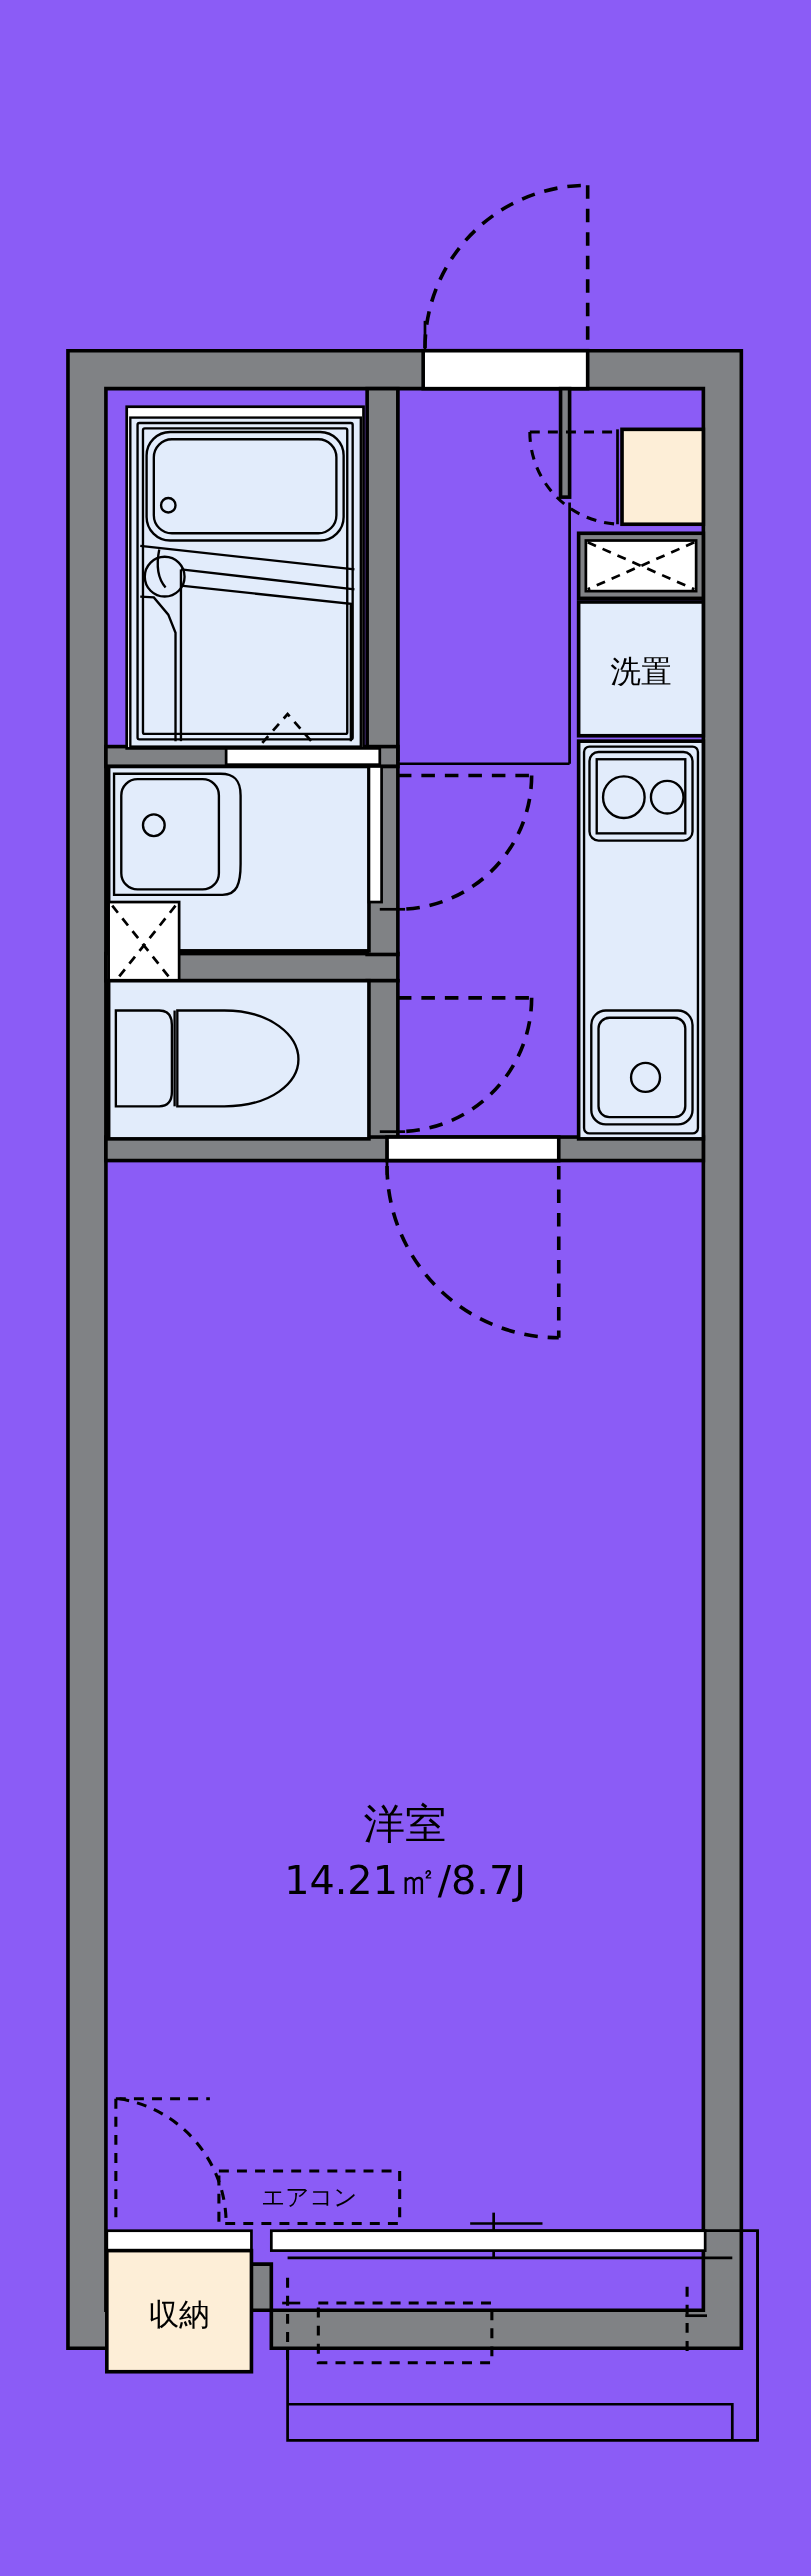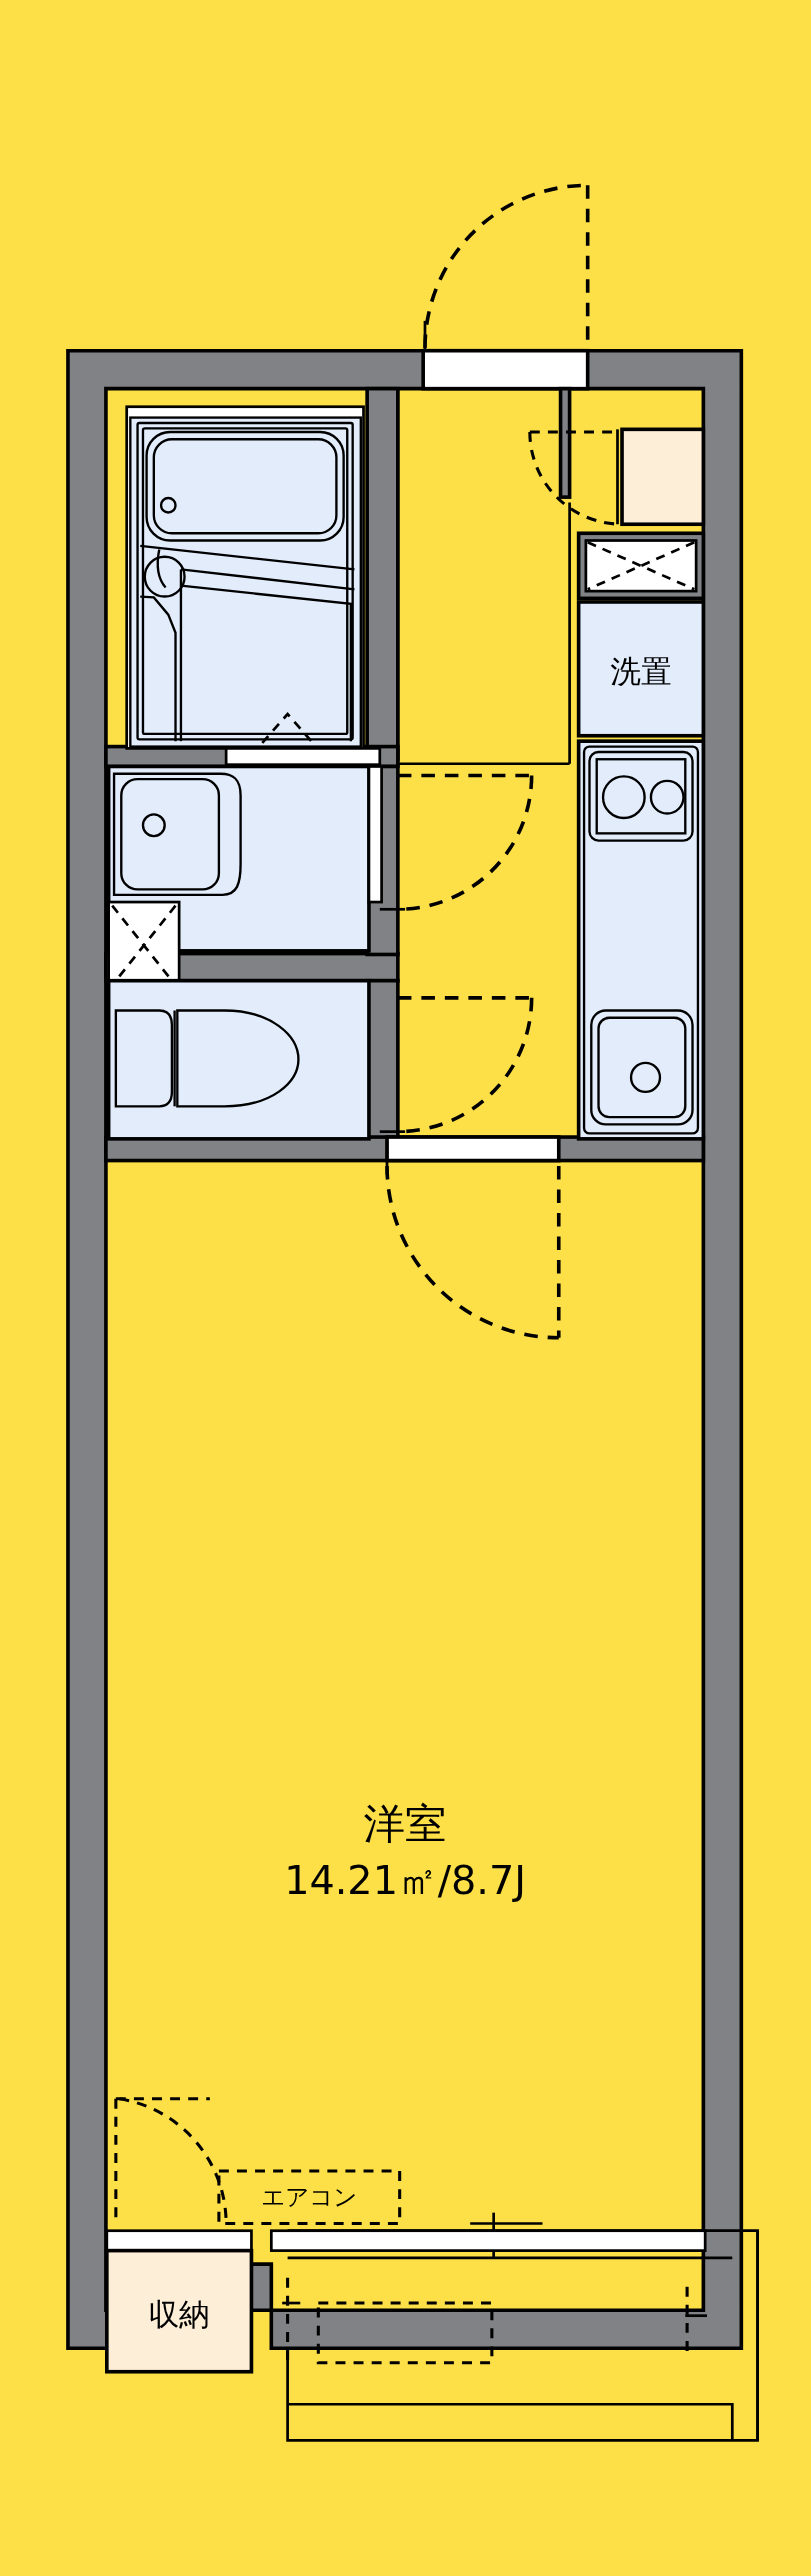--- a/index.html
+++ b/index.html
@@ -10,21 +10,21 @@
   body {
     width: 812px;
     height: 2576px;
     font-family: "Liberation Sans", sans-serif;
     overflow: hidden;
   }
   #floorplan-root {
     position: relative;
     width: 812px;
     height: 2576px;
-    background: #fde047;
+    background: #8b5cf6;
   }
   svg.plan {
     display: block;
     width: 812px;
     height: 2576px;
   }
   .wall-fill   { fill: #808285; stroke: #000000; stroke-width: 4; }
   .thin-line   { fill: none;    stroke: #000000; stroke-width: 3; }
   .fix-blue    { fill: #e2ecfb; stroke: #000000; stroke-width: 4; }
   .fix-blue-thin { fill: #e2ecfb; stroke: #000000; stroke-width: 2.6; }

